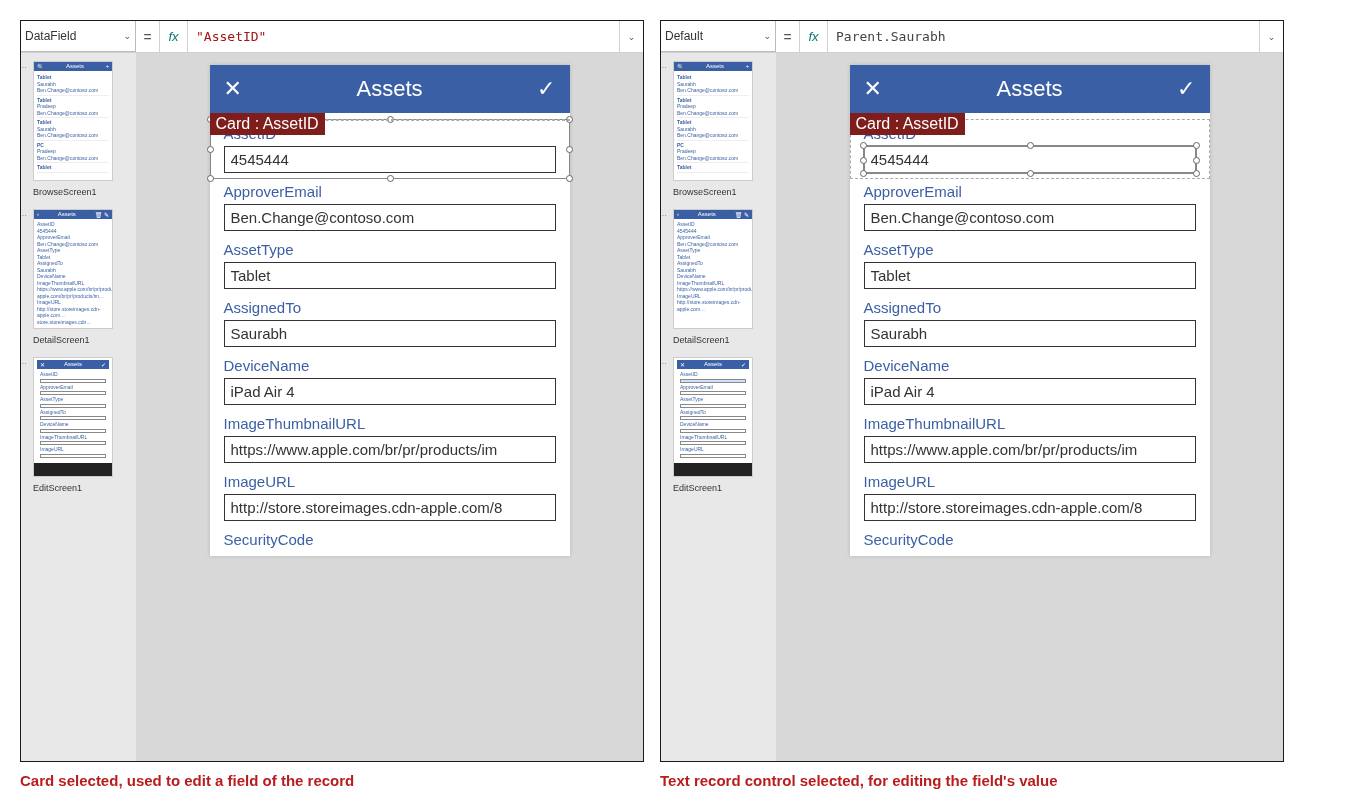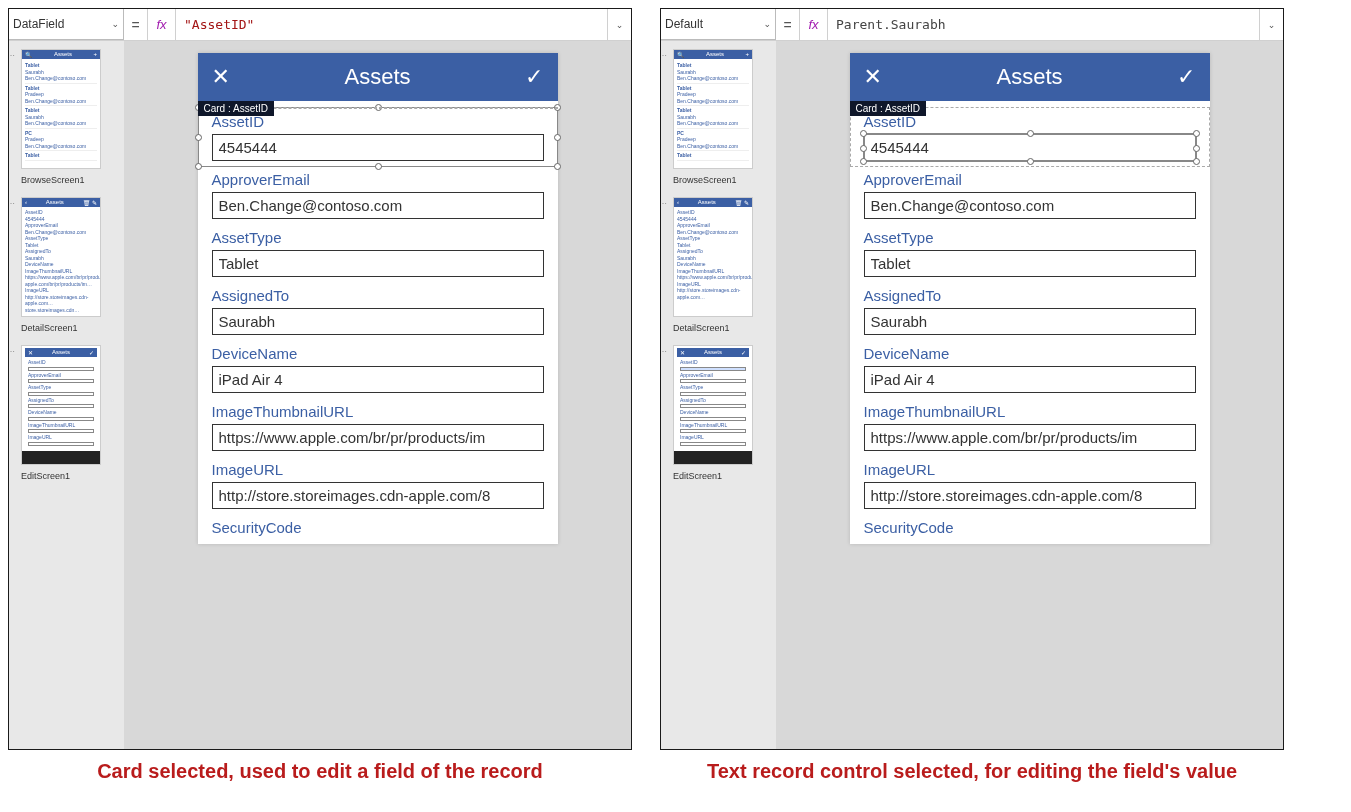--- a/index.html
+++ b/index.html
@@ -1,53 +1,53 @@
 <!DOCTYPE html>
 <html><head>
 <meta charset="utf-8">
 <style>
   * { box-sizing: border-box; margin: 0; padding: 0; }
   body { font-family: "Segoe UI", Arial, sans-serif; background: #fff; font-size: 14px; color: #333; }
-  .container { display: flex; gap: 28px; padding: 8px; }
+  .container { display: flex; gap: 16px; padding: 20px; }
   .panel-wrap { border: 1px solid #1a1a1a; width: 624px; height: 742px; background: #f3f2f1; display: flex; flex-direction: column; }
   .formula-bar { display: flex; align-items: center; background: #fff; border-bottom: 1px solid #d0d0d0; height: 32px; }
   .prop-dropdown { width: 115px; height: 100%; border: 1px solid #bbb; border-top:none; border-left:none; font-size: 12px; padding: 2px 4px; background:#fff; display:flex; align-items:center; justify-content:space-between; cursor:default; }
   .eq-sign { width: 24px; text-align: center; border-right: 1px solid #d0d0d0; height:100%; display:flex; align-items:center; justify-content:center; color:#555;}
-  .fx-icon { width: 28px; text-align: right; font-style: italic; color: #a21caf; border-right:1px solid #d0d0d0; height:100%; display:flex; align-items:center; justify-content:center; font-size:13px;}
+  .fx-icon { width: 28px; text-align: right; font-style: italic; color: #0f766e; border-right:1px solid #d0d0d0; height:100%; display:flex; align-items:center; justify-content:center; font-size:13px;}
   .formula-text { flex: 1; padding: 0 8px; font-family: Consolas, monospace; font-size: 13px; color:#444; }
   .formula-expand { width: 24px; border-left:1px solid #d0d0d0; height:100%; display:flex; align-items:center; justify-content:center; color:#777;}
   .workspace { flex: 1; display: flex; overflow: hidden; background: #d8d8d8; }
   .screen-tray { width: 115px; background: #e8e8e8; padding: 8px 6px; display:flex; flex-direction:column; gap:4px; font-size:9px; overflow:hidden;}
   .thumb { background:#fff; border:1px solid #ccc; width:80px; height:120px; margin-left:6px; position:relative; overflow:hidden;}
   .thumb-dark { background:#222; }
   .thumb-hdr { background:#3b5fa4; color:#fff; font-size:6px; text-align:center; padding:1px 0; display:flex; justify-content:space-between; padding:1px 3px;}
   .thumb-body { padding:2px 3px; font-size:5px; color:#3b5fa4; line-height:1.3;}
   .thumb-row { border-bottom:1px solid #eee; padding:1px 0;}
   .thumb-row-box { border:1px solid #888; height:4px; margin:1px 0; background:#fff;}
   .thumb-label { font-size: 9px; color:#333; margin:2px 0 8px 6px;}
   .canvas-area { flex: 1; position: relative; display:flex; justify-content:center; align-items:flex-start; padding-top:12px; overflow:hidden;}
   .phone-preview { width: 360px; background:#fff; box-shadow:0 0 4px rgba(0,0,0,0.15); position:relative;}
   .app-header { background:#3b5fa4; color:#fff; height:48px; display:flex; align-items:center; justify-content:space-between; padding:0 14px; font-size:22px; font-weight:300;}
   .app-title { flex:1; text-align:center; font-size:22px;}
   .icon-x, .icon-check { font-size:22px; line-height:1; }
-  .card-tag { position:absolute; top:48px; left:0; background:#0f172a; color:#fff; font-size:10px; padding:2px 6px; z-index:5;}
+  .card-tag { position:absolute; top:48px; left:0; background:#7f1d1d; color:#fff; font-size:16px; padding:2px 6px; z-index:5;}
   .form-body { padding: 12px 14px 4px 14px; }
   .form-card { margin-bottom:10px; position:relative;}
   .field-label { color:#3b5fa4; font-size:15px; margin-bottom:4px;}
   .field-input { width:100%; border:1px solid #333; background:#fff; padding:4px 6px; font-size:15px; color:#333; font-family:inherit;}
   
   .sel-card { position:absolute; border:1px solid #888; pointer-events:none; }
   .sel-card.dashed { border:1px dashed #aaa; }
   .handle { position:absolute; width:7px; height:7px; border:1px solid #666; background:#fff; border-radius:50%;}
   .h-n { top:-4px; left:50%; margin-left:-3px;}
   .h-s { bottom:-4px; left:50%; margin-left:-3px;}
   .h-e { right:-4px; top:50%; margin-top:-3px;}
   .h-w { left:-4px; top:50%; margin-top:-3px;}
   .h-ne{ top:-4px; right:-4px;} .h-nw{top:-4px;left:-4px;} .h-se{bottom:-4px;right:-4px;} .h-sw{bottom:-4px;left:-4px;}
-  .caption { text-align:center; color:#b91c1c; font-weight:bold; font-size:20px; margin-top:10px; width:624px;}
+  .caption { color:#b91c1c; font-weight:bold; font-size:15px; margin-top:10px; width:624px;}
   .string-quote { color:#a31515; }
   .dark-inner { background:#fff; margin:0; padding:2px 3px;}
   .dots { position:absolute; left:-8px; top:2px; color:#888; font-size:8px; letter-spacing:1px;}
   .thumb-wrap { position:relative;}
   .chev { font-size:9px; color:#555;}
 </style>
 </head>
 <body>
 
 <div class="container">

